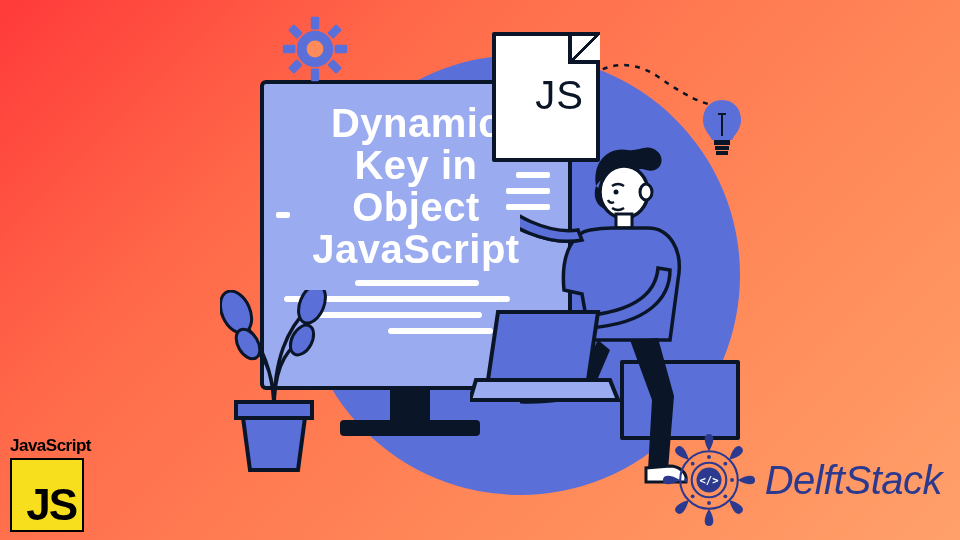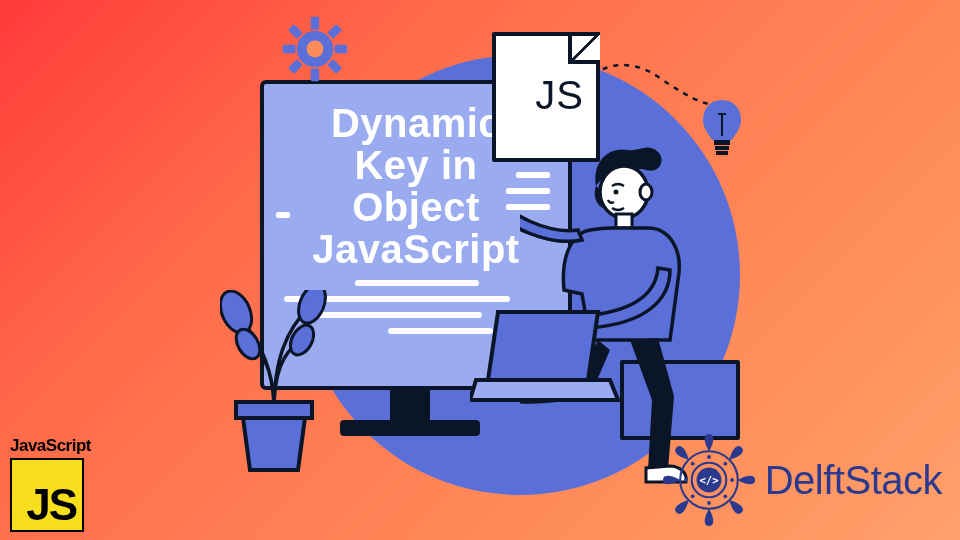--- a/index.html
+++ b/index.html
@@ -213,20 +213,21 @@
     bottom: 12px;
     display: flex;
     align-items: center;
     gap: 8px;
     z-index: 10;
   }
   .delft-text {
     font-size: 40px;
     font-weight: 500;
     color: #2b3a8f;
+    font-style: italic;
     letter-spacing: -0.5px;
   }
   .delft-mandala {
     width: 96px;
     height: 96px;
   }
 </style>
 </head>
 <body>
 

